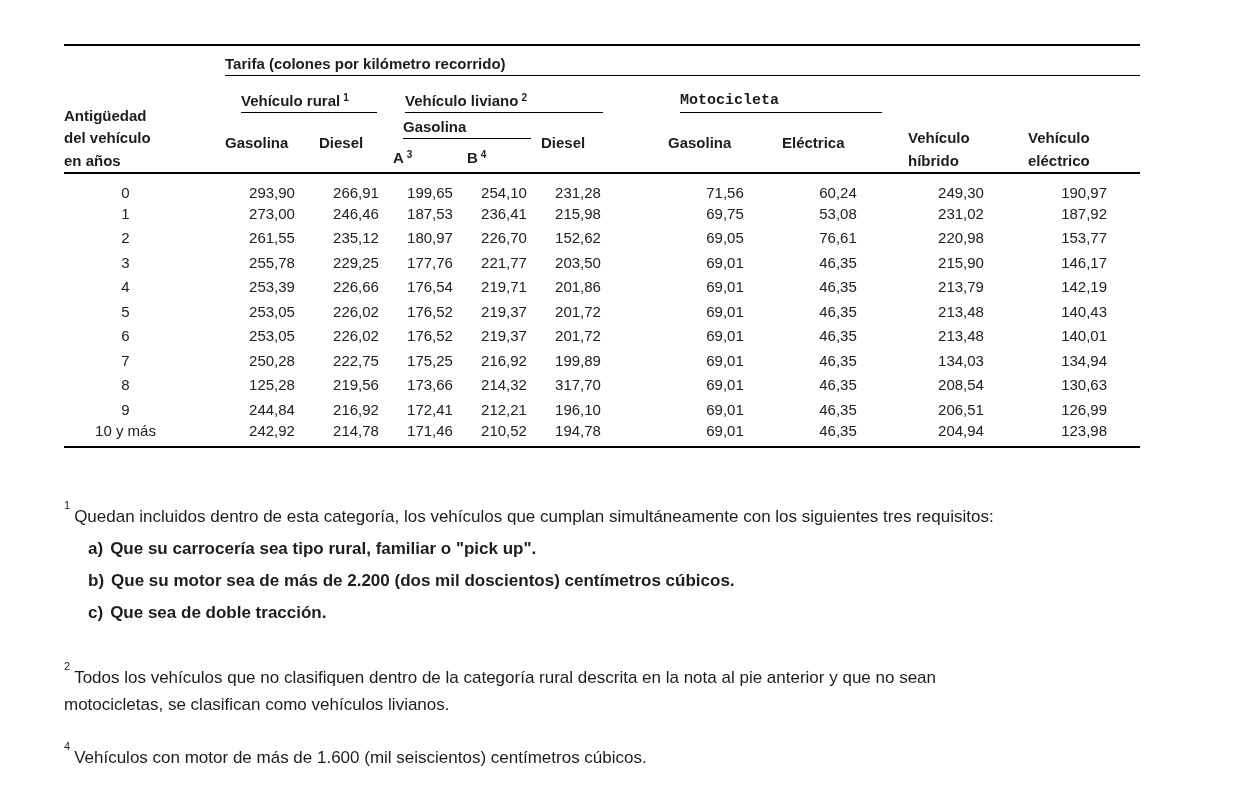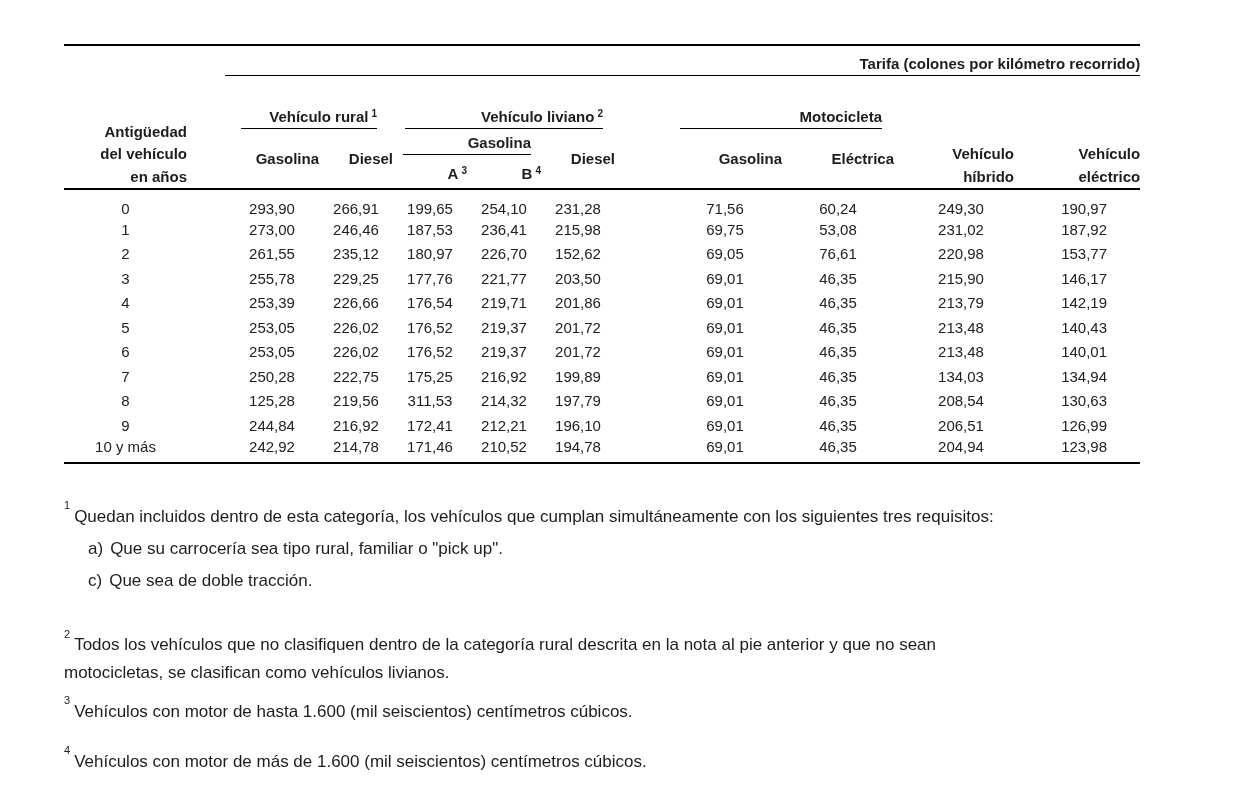--- a/index.html
+++ b/index.html
@@ -15,43 +15,43 @@
   .sheet { position: absolute; left: 64px; top: 44px; width: 1076px; }
 
   table.tariff {
     border-collapse: collapse;
     table-layout: fixed;
     width: 1076px;
     border-top: 2.2px solid #000;
     color: #1d1d1d;
   }
   th, td { padding: 0; font-size: 15px; }
-  thead th { font-weight: bold; text-align: right; }
+  thead th { font-weight: bold; text-align: left; }
 
   
   .row-a th { height: 30px; vertical-align: bottom; }
   .th-tarifa { border-bottom: 1.6px solid #000; padding-bottom: 3px; }
-  .row-b th { height: 54px; vertical-align: bottom; }
+  .row-b th { height: 38px; vertical-align: bottom; }
   .row-c th { height: 30px; }
   .row-d th { height: 30px; vertical-align: middle; }
 
   .th-age {
     vertical-align: middle;
     white-space: pre-line;
     line-height: 1.5;
     padding-right: 38px;
   }
   .gline {
     display: block;
     border-bottom: 1.6px solid #000;
     padding-bottom: 3px;
   }
   .gl-rural   { margin: 0 16px; }
   .gl-liviano { margin: 0 12px; }
-  .gl-moto    { margin: 0 12px; }
+  .gl-moto    { margin: 0 12px; font-family: Liberation Mono, monospace; }
   .gl-gas-ab  { margin: 0 10px; }
 
   .th-mid2 { vertical-align: middle; }          
   .th-twoline {
     vertical-align: middle;
     white-space: pre-line;
     line-height: 1.5;
     padding-left: 14px;
     padding-top: 6px;
   }
@@ -85,21 +85,21 @@
     font-size: 17px;
     color: #1d1d1d;
     line-height: 1.25;
   }
   .fnsup {
     font-size: 11px;
     position: relative;
     top: -6px;
     margin-right: 4px;
   }
-  .fn-items { padding-left: 24px; }
+  .fn-items { padding-left: 24px; font-weight: bold; }
   .fn-item { margin-top: 11px; }
   .fn-item .lbl { margin-right: 7px; }
   .fn2 { margin-top: 40px; line-height: 1.6; }
   .fn2 .fn-text { white-space: pre-line; }
   .fn3 { margin-top: 14px; }
   .fn4 { margin-top: 28px; }
 </style>
 </head>
 <body>
 
@@ -258,23 +258,23 @@
           <td class="spacer"></td>
           <td>69,01</td>
           <td>46,35</td>
           <td>134,03</td>
           <td>134,94</td>
         </tr>
         <tr>
           <td>8</td>
           <td>125,28</td>
           <td>219,56</td>
-          <td>311,53</td>
+          <td>173,66</td>
           <td>214,32</td>
-          <td>197,79</td>
+          <td>317,70</td>
           <td class="spacer"></td>
           <td>69,01</td>
           <td>46,35</td>
           <td>208,54</td>
           <td>130,63</td>
         </tr>
         <tr>
           <td>9</td>
           <td>244,84</td>
           <td>216,92</td>
@@ -302,26 +302,24 @@
         </tr>
       </tbody>
   </table>
 </div>
 
 <div class="footnotes">
   <div class="fn fn1">
     <sup class="fnsup">1</sup><span class="fn-text">Quedan incluidos dentro de esta categoría, los vehículos que cumplan simultáneamente con los siguientes tres requisitos:</span>
     <div class="fn-items">
       <div class="fn-item"><span class="lbl">a)</span><span>Que su carrocería sea tipo rural, familiar o "pick up".</span></div>
+      <div class="fn-item"><span class="lbl">b)</span><span>Que su motor sea de más de 2.200 (dos mil doscientos) centímetros cúbicos.</span></div>
       <div class="fn-item"><span class="lbl">c)</span><span>Que sea de doble tracción.</span></div>
     </div>
   </div>
   <div class="fn fn2">
     <sup class="fnsup">2</sup><span class="fn-text">Todos los vehículos que no clasifiquen dentro de la categoría rural descrita en la nota al pie anterior y que no sean
 motocicletas, se clasifican como vehículos livianos.</span>
   </div>
-  <div class="fn fn3">
-    <sup class="fnsup">3</sup><span class="fn-text">Vehículos con motor de hasta 1.600 (mil seiscientos) centímetros cúbicos.</span>
-  </div>
   <div class="fn fn4">
     <sup class="fnsup">4</sup><span class="fn-text">Vehículos con motor de más de 1.600 (mil seiscientos) centímetros cúbicos.</span>
   </div>
 </div>
 
 </body></html>

